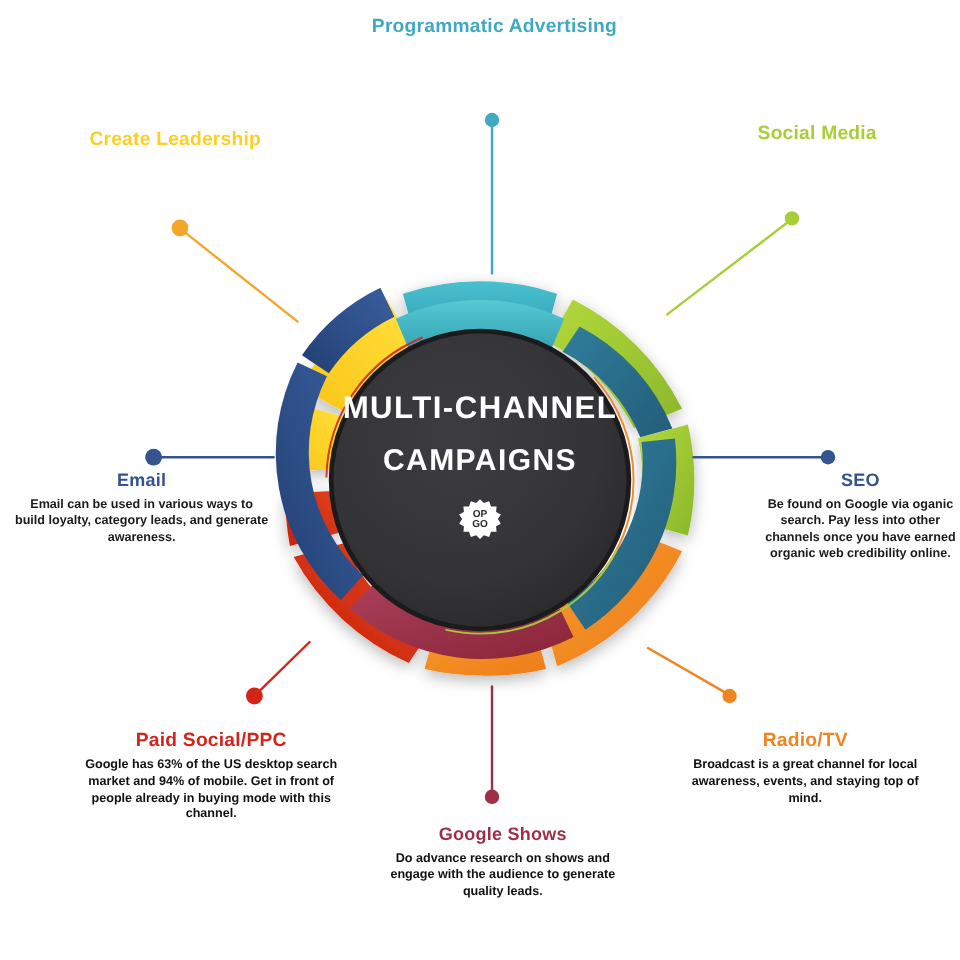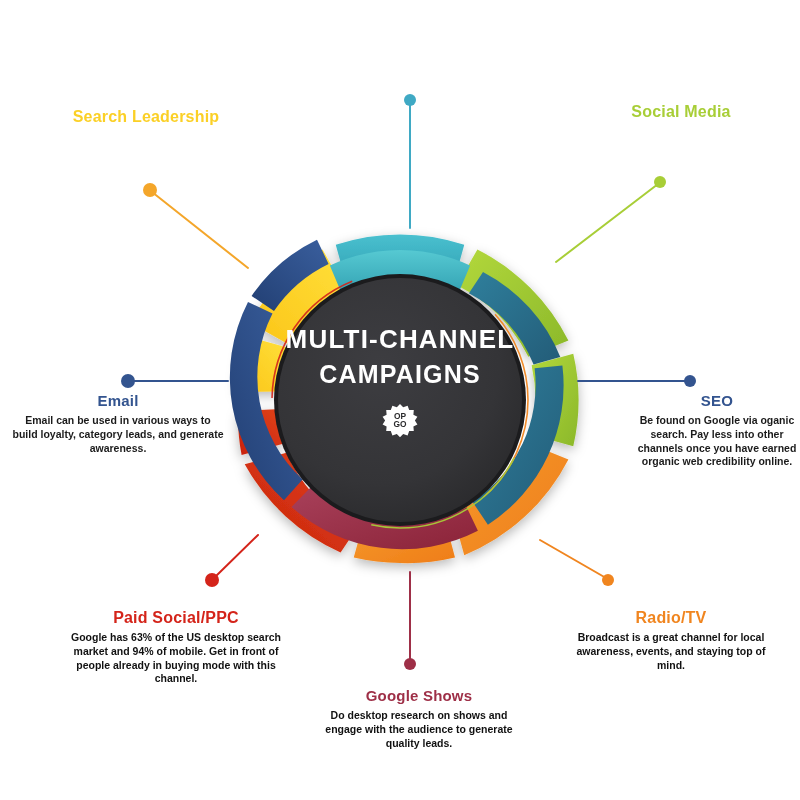--- a/index.html
+++ b/index.html
@@ -68,21 +68,21 @@
   #t-multi{
     font-size:26px;font-weight:bold;color:#ffffff;
     letter-spacing:1.2px;line-height:1.1;margin:0;
   }
   #t-effective{
     font-size:15.5px;color:#e9e9e9;letter-spacing:4.2px;
     margin:8px 0 6px 0;font-weight:400;
   }
   #t-campaigns{
     font-size:25px;font-weight:bold;color:#ffffff;
-    letter-spacing:1.2px;margin:6px;
+    letter-spacing:1.2px;margin:16px;
   }
   #logo-wrap{margin-top:14px;display:flex;justify-content:center;}
 </style>
 </head>
 <body>
 
 <div id="stage">
 
   <svg id="ring-svg" width="800" height="800" viewBox="0 0 800 800" style="position:absolute;left:0;top:0;">
     <defs>
@@ -211,25 +211,26 @@
           <path d="M20 1 L23.2 4.2 L27.6 2.7 L29.2 7.1 L33.8 7.1 L33.4 11.7 L37.4 13.8 L34.9 17.6 L37.4 21.4 L33.4 23.5 L33.8 28.1 L29.2 28.1 L27.6 32.5 L23.2 31.0 L20 34.2 L16.8 31.0 L12.4 32.5 L10.8 28.1 L6.2 28.1 L6.6 23.5 L2.6 21.4 L5.1 17.6 L2.6 13.8 L6.6 11.7 L6.2 7.1 L10.8 7.1 L12.4 2.7 L16.8 4.2 Z"></path>
         </g>
         <circle cx="20" cy="17.6" r="11.4" fill="#ffffff"></circle>
         <text x="20" y="16.2" text-anchor="middle" font-family="Liberation Sans, sans-serif" font-size="8.4" font-weight="bold" fill="#2b2b2d">OP</text>
         <text x="20" y="24.4" text-anchor="middle" font-family="Liberation Sans, sans-serif" font-size="8.4" font-weight="bold" fill="#2b2b2d">GO</text>
       </svg>
     </div>
   </div>
 
   <div class="callout" id="cb-programmatic">
+    <div class="c-title">Programmatic Advertising</div>
     <div class="c-body">This channel uses machine learning - the best targeting technology available. Run tightly targeted video and banner campaigns.</div>
   </div>
 
   <div class="callout" id="cb-thought">
-    <div class="c-title">Search Leadership</div>
+    <div class="c-title">Create Leadership</div>
     <div class="c-body">Be known as a leader in your category by sharing content most important to your target audience.</div>
   </div>
 
   <div class="callout" id="cb-social">
     <div class="c-title">Social Media</div>
     <div class="c-body">Create your own audience to have authentic conversations that build loyalty.</div>
   </div>
 
   <div class="callout" id="cb-email">
     <div class="c-title">Email</div>
@@ -241,21 +242,21 @@
     <div class="c-body">Be found on Google via oganic search. Pay less into other channels once you have earned organic web credibility online.</div>
   </div>
 
   <div class="callout" id="cb-ppc">
     <div class="c-title">Paid Social/PPC</div>
     <div class="c-body">Google has 63% of the US desktop search market and 94% of mobile. Get in front of people already in buying mode with this channel.</div>
   </div>
 
   <div class="callout" id="cb-trade">
     <div class="c-title">Google Shows</div>
-    <div class="c-body">Do desktop research on shows and engage with the audience to generate quality leads.</div>
+    <div class="c-body">Do advance research on shows and engage with the audience to generate quality leads.</div>
   </div>
 
   <div class="callout" id="cb-radio">
     <div class="c-title">Radio/TV</div>
     <div class="c-body">Broadcast is a great channel for local awareness, events, and staying top of mind.</div>
   </div>
 
 </div>
 
 </body></html>

